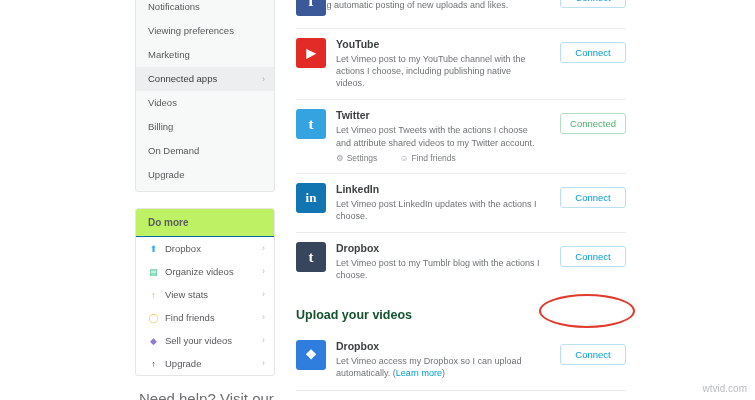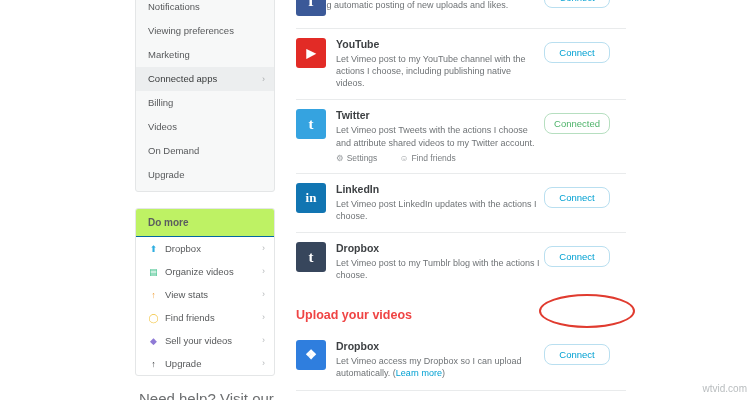--- a/index.html
+++ b/index.html
@@ -166,43 +166,43 @@
   .app-sub a { color: #00a0d2; text-decoration: none; }
   .app-links {
     margin-top: 4px;
     font-size: 8.5px;
     color: #7a7e81;
   }
   .app-links span { margin-right: 10px; white-space: nowrap; }
   .app-links .gl { color: #9a9ea1; margin-right: 3px; }
   .btn {
     position: absolute;
-    right: 16px;
+    right: 0;
     top: 13px;
     width: 66px;
     height: 21px;
     line-height: 20px;
     text-align: center;
     font-size: 9.5px;
-    border-radius: 8px;
+    border-radius: 3px;
     background: #fff;
     box-sizing: border-box;
   }
   .btn.connect {
     border: 1px solid #b9dff0;
     color: #00a0d2;
   }
   .btn.connected {
     border: 1px solid #b6dfc0;
     color: #4eb36a;
   }
   .section-title {
     font-size: 12.5px;
     font-weight: bold;
-    color: #ef4444;
+    color: #14532d;
     margin: 17px 0 9px 0;
   }
   
   .ellipse {
     position: absolute;
     border: 2px solid #e03b2f;
     border-radius: 50%;
     width: 92px;
     height: 30px;
     pointer-events: none;
@@ -247,25 +247,25 @@
       </div>
       <div class="side-item">
         <span>Marketing</span>
         <span class="chev"></span>
       </div>
       <div class="side-item active">
         <span>Connected apps</span>
         <span class="chev">›</span>
       </div>
       <div class="side-item">
+        <span>Videos</span>
+        <span class="chev"></span>
+      </div>
+      <div class="side-item">
         <span>Billing</span>
-        <span class="chev"></span>
-      </div>
-      <div class="side-item">
-        <span>Videos</span>
         <span class="chev"></span>
       </div>
       <div class="side-item">
         <span>On Demand</span>
         <span class="chev"></span>
       </div>
       <div class="side-item">
         <span>Upgrade</span>
         <span class="chev"></span>
       </div>

